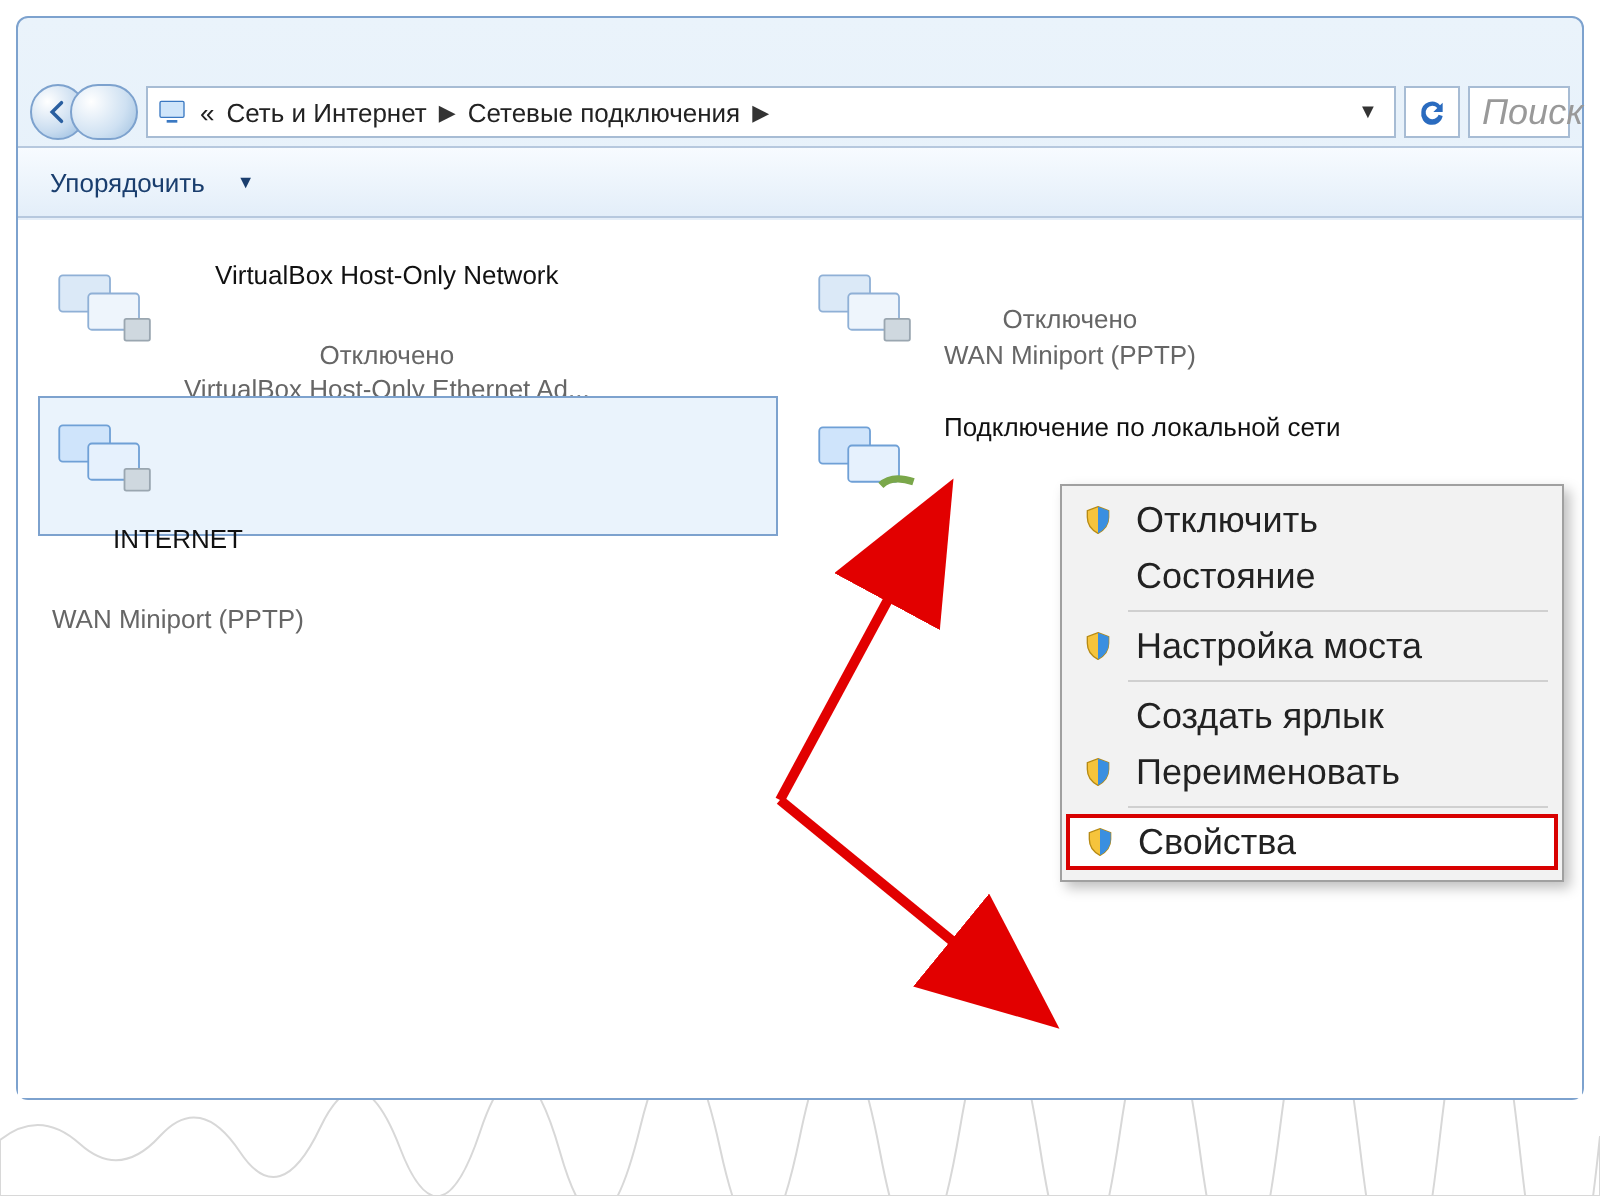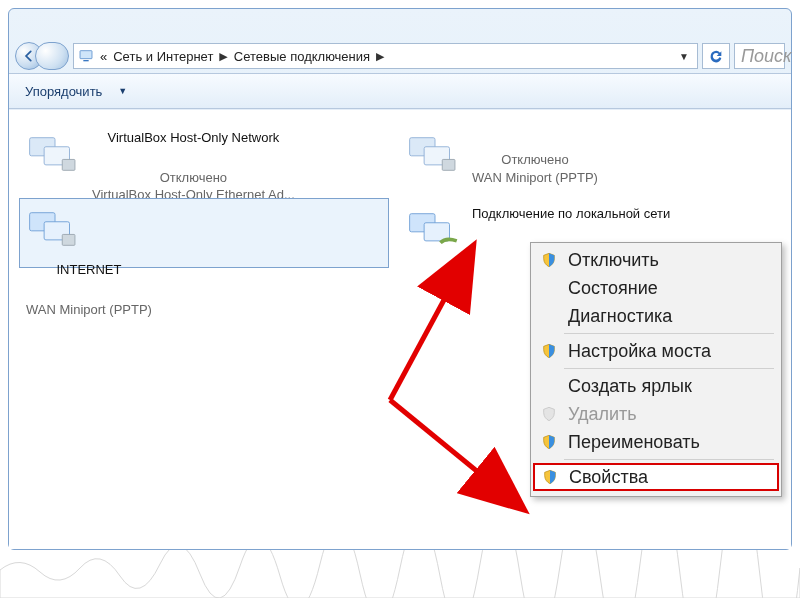--- a/index.html
+++ b/index.html
@@ -236,46 +236,34 @@
             <path d="M12 2l8 3v5c0 6-4 10-8 12-4-2-8-6-8-12V5l8-3z" fill="#f6c43c" stroke="#b78a12"></path>
             <path d="M12 2l8 3v5c0 6-4 10-8 12V2z" fill="#3a8fe0"></path>
           </svg>
       </span>
       <span>Отключить</span>
     </div>
     <div class="ctx-item bold">
       <span class="ctx-icon"></span>
       <span>Состояние</span>
     </div>
-    <div class="ctx-item">
-      <span class="ctx-icon"></span>
-      <span>Диагностика</span>
-    </div>
     <div class="ctx-sep"></div>
     <div class="ctx-item">
       <span class="ctx-icon shield">
         <svg viewBox="0 0 24 24">
             <path d="M12 2l8 3v5c0 6-4 10-8 12-4-2-8-6-8-12V5l8-3z" fill="#f6c43c" stroke="#b78a12"></path>
             <path d="M12 2l8 3v5c0 6-4 10-8 12V2z" fill="#3a8fe0"></path>
           </svg>
       </span>
       <span>Настройка моста</span>
     </div>
     <div class="ctx-sep"></div>
     <div class="ctx-item">
       <span class="ctx-icon"></span>
       <span>Создать ярлык</span>
-    </div>
-    <div class="ctx-item disabled">
-      <span class="ctx-icon shield">
-        <svg viewBox="0 0 24 24">
-            <path d="M12 2l8 3v5c0 6-4 10-8 12-4-2-8-6-8-12V5l8-3z" fill="#e4e4e4" stroke="#bcbcbc"></path>
-          </svg>
-      </span>
-      <span>Удалить</span>
     </div>
     <div class="ctx-item">
       <span class="ctx-icon shield">
         <svg viewBox="0 0 24 24">
             <path d="M12 2l8 3v5c0 6-4 10-8 12-4-2-8-6-8-12V5l8-3z" fill="#f6c43c" stroke="#b78a12"></path>
             <path d="M12 2l8 3v5c0 6-4 10-8 12V2z" fill="#3a8fe0"></path>
           </svg>
       </span>
       <span>Переименовать</span>
     </div>

